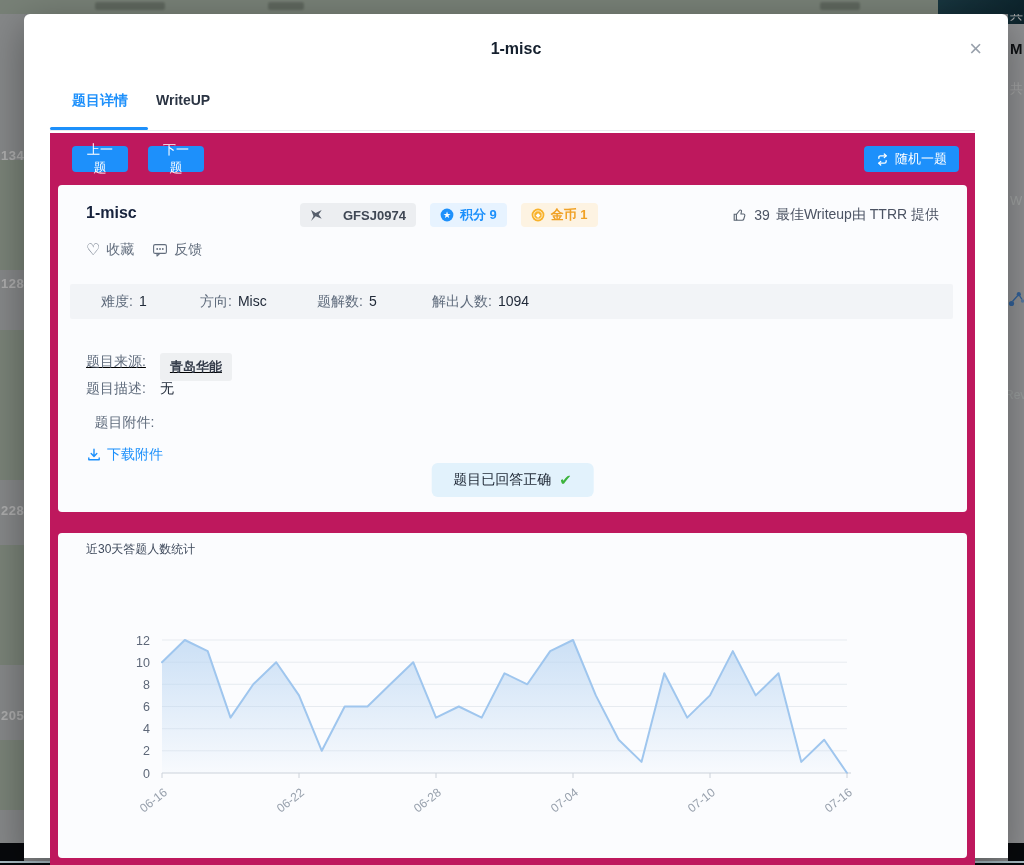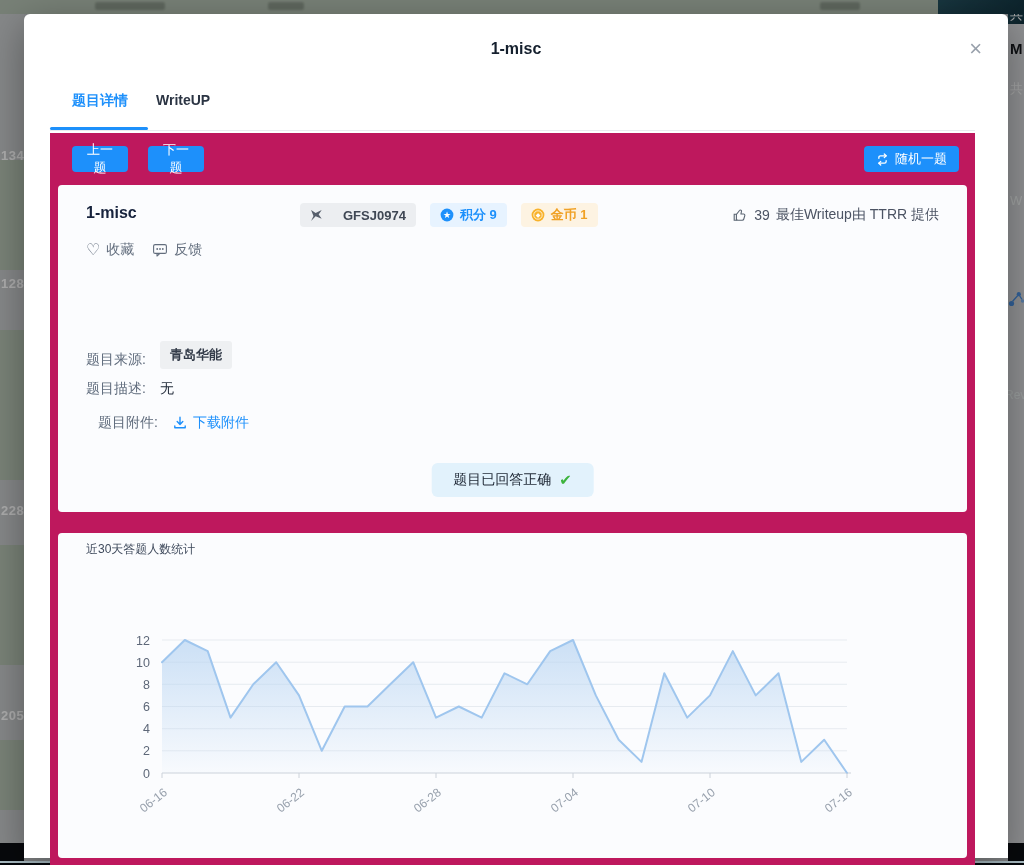--- a/index.html
+++ b/index.html
@@ -193,30 +193,36 @@
               <path d="M5 11.4V14l3-2.6" stroke-linejoin="round"></path>
               <circle cx="5.2" cy="7" r=".9" fill="#636e7e" stroke="none"></circle>
                 <circle cx="8" cy="7" r=".9" fill="#636e7e" stroke="none"></circle>
                 <circle cx="10.8" cy="7" r=".9" fill="#636e7e" stroke="none"></circle>
             </svg>
           </span>
           <span>反馈</span>
         </span>
       </div>
 
-
-      <div class="abs" style="left:28px;top:156px;display:flex;align-items:flex-end;gap:14px;">
+      <div class="abs info-bar">
+        <span class="abs stat" style="left:31px;"><span>难度:</span><b>1</b></span>
+        <span class="abs stat" style="left:130px;"><span>方向:</span><b>Misc</b></span>
+        <span class="abs stat" style="left:247px;"><span>题解数:</span><b>5</b></span>
+        <span class="abs stat" style="left:362px;"><span>解出人数:</span><b>1094</b></span>
+      </div>
+
+      <div class="abs" style="left:28px;top:168px;display:flex;align-items:flex-start;gap:14px;text-decoration:underline;">
         <span class="meta-label">题目来源:</span>
         <span class="tag">青岛华能</span>
       </div>
       <div class="abs" style="left:28px;top:195px;display:flex;align-items:center;gap:14px;">
         <span class="meta-label">题目描述:</span>
         <span class="meta-value">无</span>
       </div>
-      <div class="abs" style="left:40px;top:229px;display:flex;align-items:flex-start;gap:14px;">
+      <div class="abs" style="left:28px;top:229px;display:flex;align-items:center;gap:14px;flex-direction:column;">
         <span class="meta-label">题目附件:</span>
         <span class="link">
           <span>
             <svg class="icon" width="16" height="16" viewBox="0 0 16 16" fill="none" stroke="#1d90fb" stroke-width="1.4" stroke-linecap="round" stroke-linejoin="round">
               <path d="M8 2.3v7M5.2 6.6 8 9.4l2.8-2.8"></path>
                 <path d="M2.8 12.8h10.4M2.8 10.9v1.9M13.2 10.9v1.9"></path>
             </svg>
           </span>
           <span>下载附件</span>
         </span>

